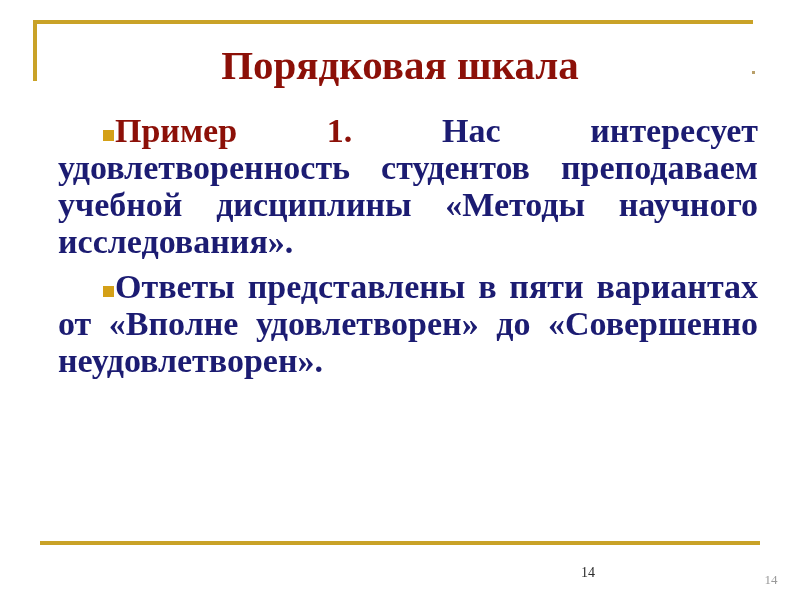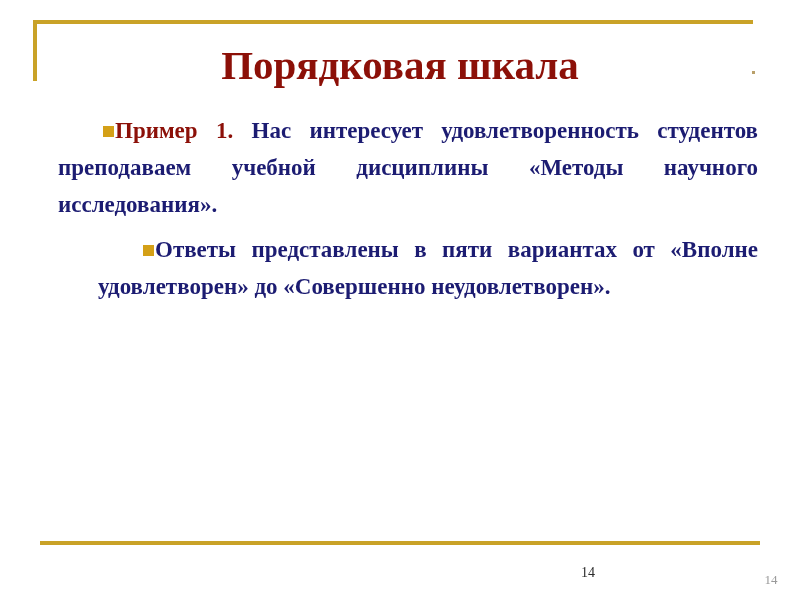--- a/index.html
+++ b/index.html
@@ -71,28 +71,28 @@
     left: 58px;
     top: 112px;
     width: 700px;
   }
 
   .para {
     position: relative;
     color: #1c1c72;
     font-family: "Liberation Serif", "DejaVu Serif", serif;
     font-weight: bold;
-    font-size: 23px;
+    font-size: 34px;
     line-height: 37px;
     text-align: justify;
     text-justify: inter-word;
     margin: 0 0 8px 0;
     text-indent: 45px;
   }
-  .para:last-child { margin-bottom: 0; margin-left: 40px; }
+  .para:last-child { margin-bottom: 0; }
 
   
   .para > .bullet-marker {
     display: inline-block;
     width: 11px;
     height: 11px;
     background: #d4a017;
     vertical-align: 1px;
     margin-right: 1px;
   }

